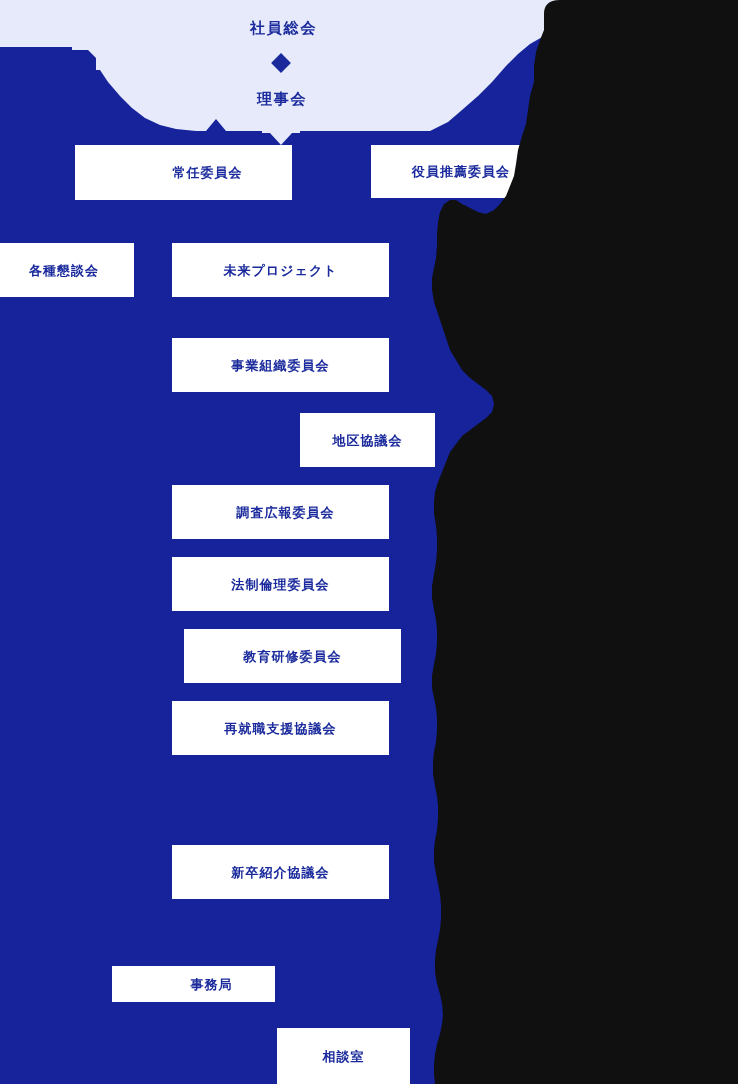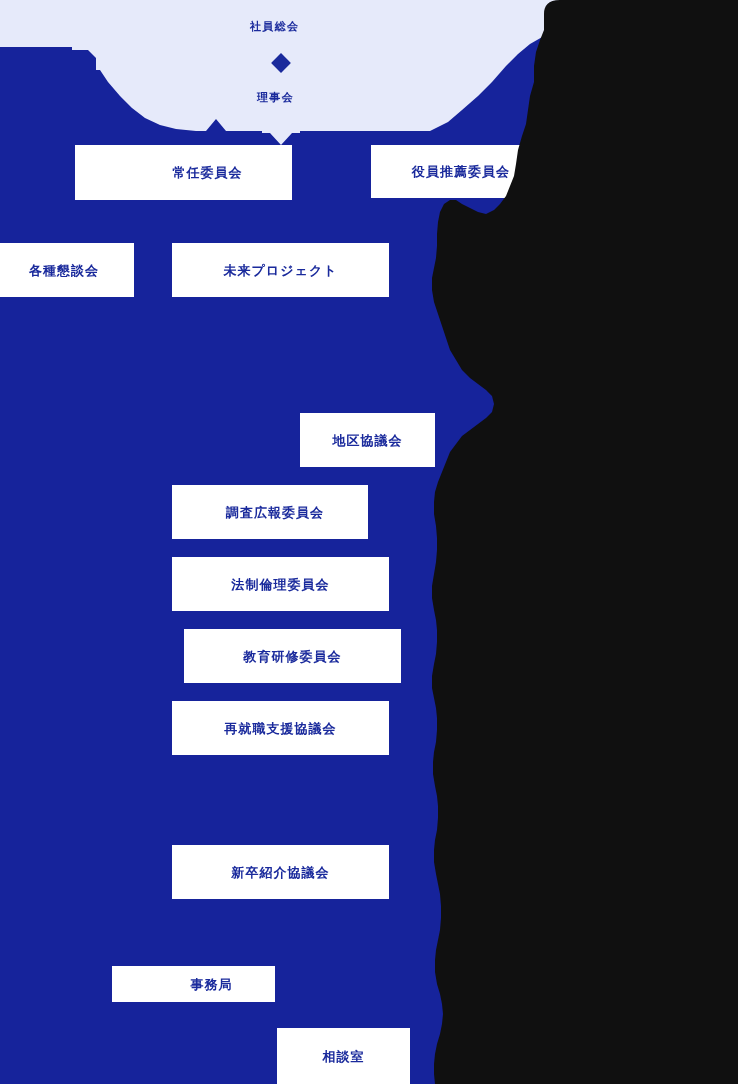--- a/index.html
+++ b/index.html
@@ -47,21 +47,21 @@
     font-size:13px;
     letter-spacing:.08em;
     white-space:nowrap;
     line-height:1;
   }
   
   .field-label{
     position:absolute;
     color:#1a2a9c;
     font-weight:700;
-    font-size:11px;
+    font-size:15px;
     letter-spacing:.12em;
     white-space:nowrap;
     line-height:1;
   }
   #diamond-connector{
     position:absolute;
     width:14px;height:14px;
     background:#1a2a9c;
     transform:rotate(45deg);
   }
@@ -105,26 +105,29 @@
   </div>
 
   <div class="node" style="left:-6px;top:243px;width:140px;height:54px;">
     <span class="node-label">各種懇談会</span>
   </div>
 
   <div class="node" style="left:172px;top:243px;width:217px;height:54px;">
     <span class="node-label">未来プロジェクト</span>
   </div>
 
+  <div class="node" style="left:172px;top:338px;width:217px;height:54px;">
+    <span class="node-label">事業組織委員会</span>
+  </div>
 
   <div class="node" style="left:300px;top:413px;width:135px;height:54px;">
     <span class="node-label">地区協議会</span>
   </div>
 
-  <div class="node" style="left:172px;top:485px;width:196px;height:54px;padding-left:10px;">
+  <div class="node" style="left:172px;top:485px;width:217px;height:54px;padding-left:10px;">
     <span class="node-label">調査広報委員会</span>
   </div>
 
   <div class="node" style="left:172px;top:557px;width:217px;height:54px;">
     <span class="node-label">法制倫理委員会</span>
   </div>
 
   <div class="node" style="left:172px;top:629px;width:217px;height:54px;margin-left:12px;">
     <span class="node-label">教育研修委員会</span>
   </div>

